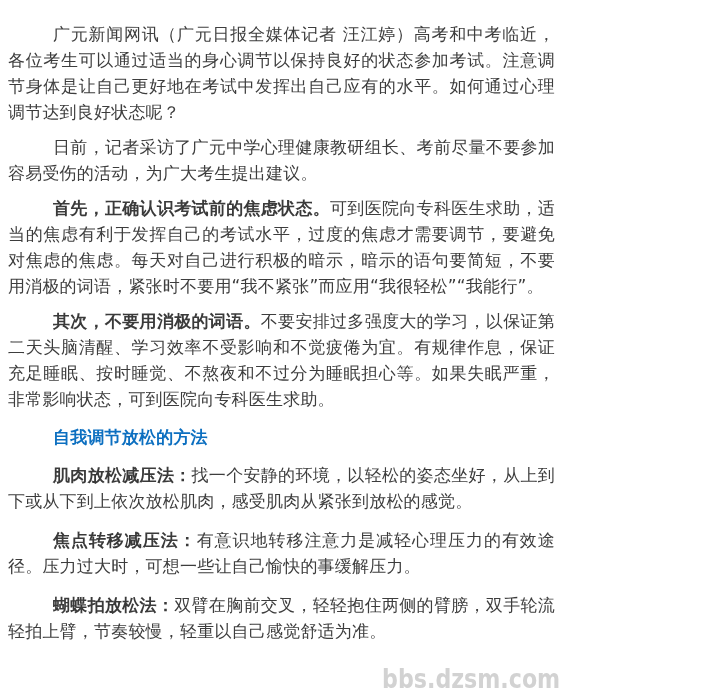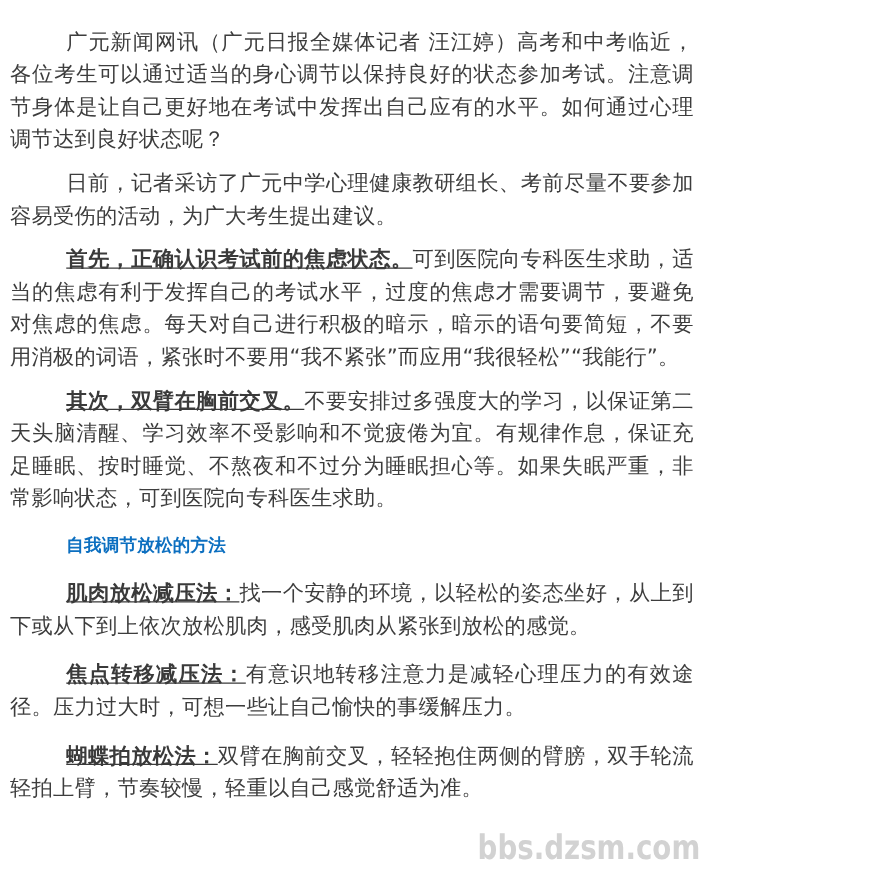--- a/index.html
+++ b/index.html
@@ -18,24 +18,24 @@
     line-height: 26px;
     color: #3d3d3d;
     text-align: justify;
     letter-spacing: 0.2px;
   }
   .article p {
     margin: 0 0 9px 0;
     text-indent: 45px;
   }
   .article p.method { margin-bottom: 13px; }
-  .article p b { font-weight: bold; color: #3a3a3a; text-decoration: underline; }
+  .article p b { font-weight: bold; color: #3a3a3a; }
   .section-heading {
     margin: 12px 0 12px 0;
-    font-size: 14px;
+    font-size: 17px;
     line-height: 26px;
     font-weight: bold;
     color: #0c6fc0;
     text-indent: 45px;
   }
   .watermark {
     position: absolute;
     right: 4px;
     bottom: 2px;
     font-size: 27px;
@@ -52,21 +52,21 @@
 
 <div class="page">
   <div class="article">
 
     <p><span>广元新闻网讯（广元日报全媒体记者 汪江婷）高考和中考临近，各位考生可以通过适当的身心调节以保持良好的状态参加考试。注意调节身体是让自己更好地在考试中发挥出自己应有的水平。如何通过心理调节达到良好状态呢？</span></p>
 
     <p><span>日前，记者采访了广元中学心理健康教研组长、考前尽量不要参加容易受伤的活动，为广大考生提出建议。</span></p>
 
     <p><b>首先，正确认识考试前的焦虑状态。</b><span>可到医院向专科医生求助，适当的焦虑有利于发挥自己的考试水平，过度的焦虑才需要调节，要避免对焦虑的焦虑。每天对自己进行积极的暗示，暗示的语句要简短，不要用消极的词语，紧张时不要用“我不紧张”而应用“我很轻松”“我能行”。</span></p>
 
-    <p><b>其次，双臂在胸前交叉。</b><span>不要安排过多强度大的学习，以保证第二天头脑清醒、学习效率不受影响和不觉疲倦为宜。有规律作息，保证充足睡眠、按时睡觉、不熬夜和不过分为睡眠担心等。如果失眠严重，非常影响状态，可到医院向专科医生求助。</span></p>
+    <p><b>其次，不要用消极的词语。</b><span>不要安排过多强度大的学习，以保证第二天头脑清醒、学习效率不受影响和不觉疲倦为宜。有规律作息，保证充足睡眠、按时睡觉、不熬夜和不过分为睡眠担心等。如果失眠严重，非常影响状态，可到医院向专科医生求助。</span></p>
 
 
     <h2 class="section-heading">自我调节放松的方法</h2>
 
     <p class="method"><b>肌肉放松减压法：</b><span>找一个安静的环境，以轻松的姿态坐好，从上到下或从下到上依次放松肌肉，感受肌肉从紧张到放松的感觉。</span></p>
 
     <p class="method"><b>焦点转移减压法：</b><span>有意识地转移注意力是减轻心理压力的有效途径。压力过大时，可想一些让自己愉快的事缓解压力。</span></p>
 
     <p class="method"><b>蝴蝶拍放松法：</b><span>双臂在胸前交叉，轻轻抱住两侧的臂膀，双手轮流轻拍上臂，节奏较慢，轻重以自己感觉舒适为准。</span></p>
 

